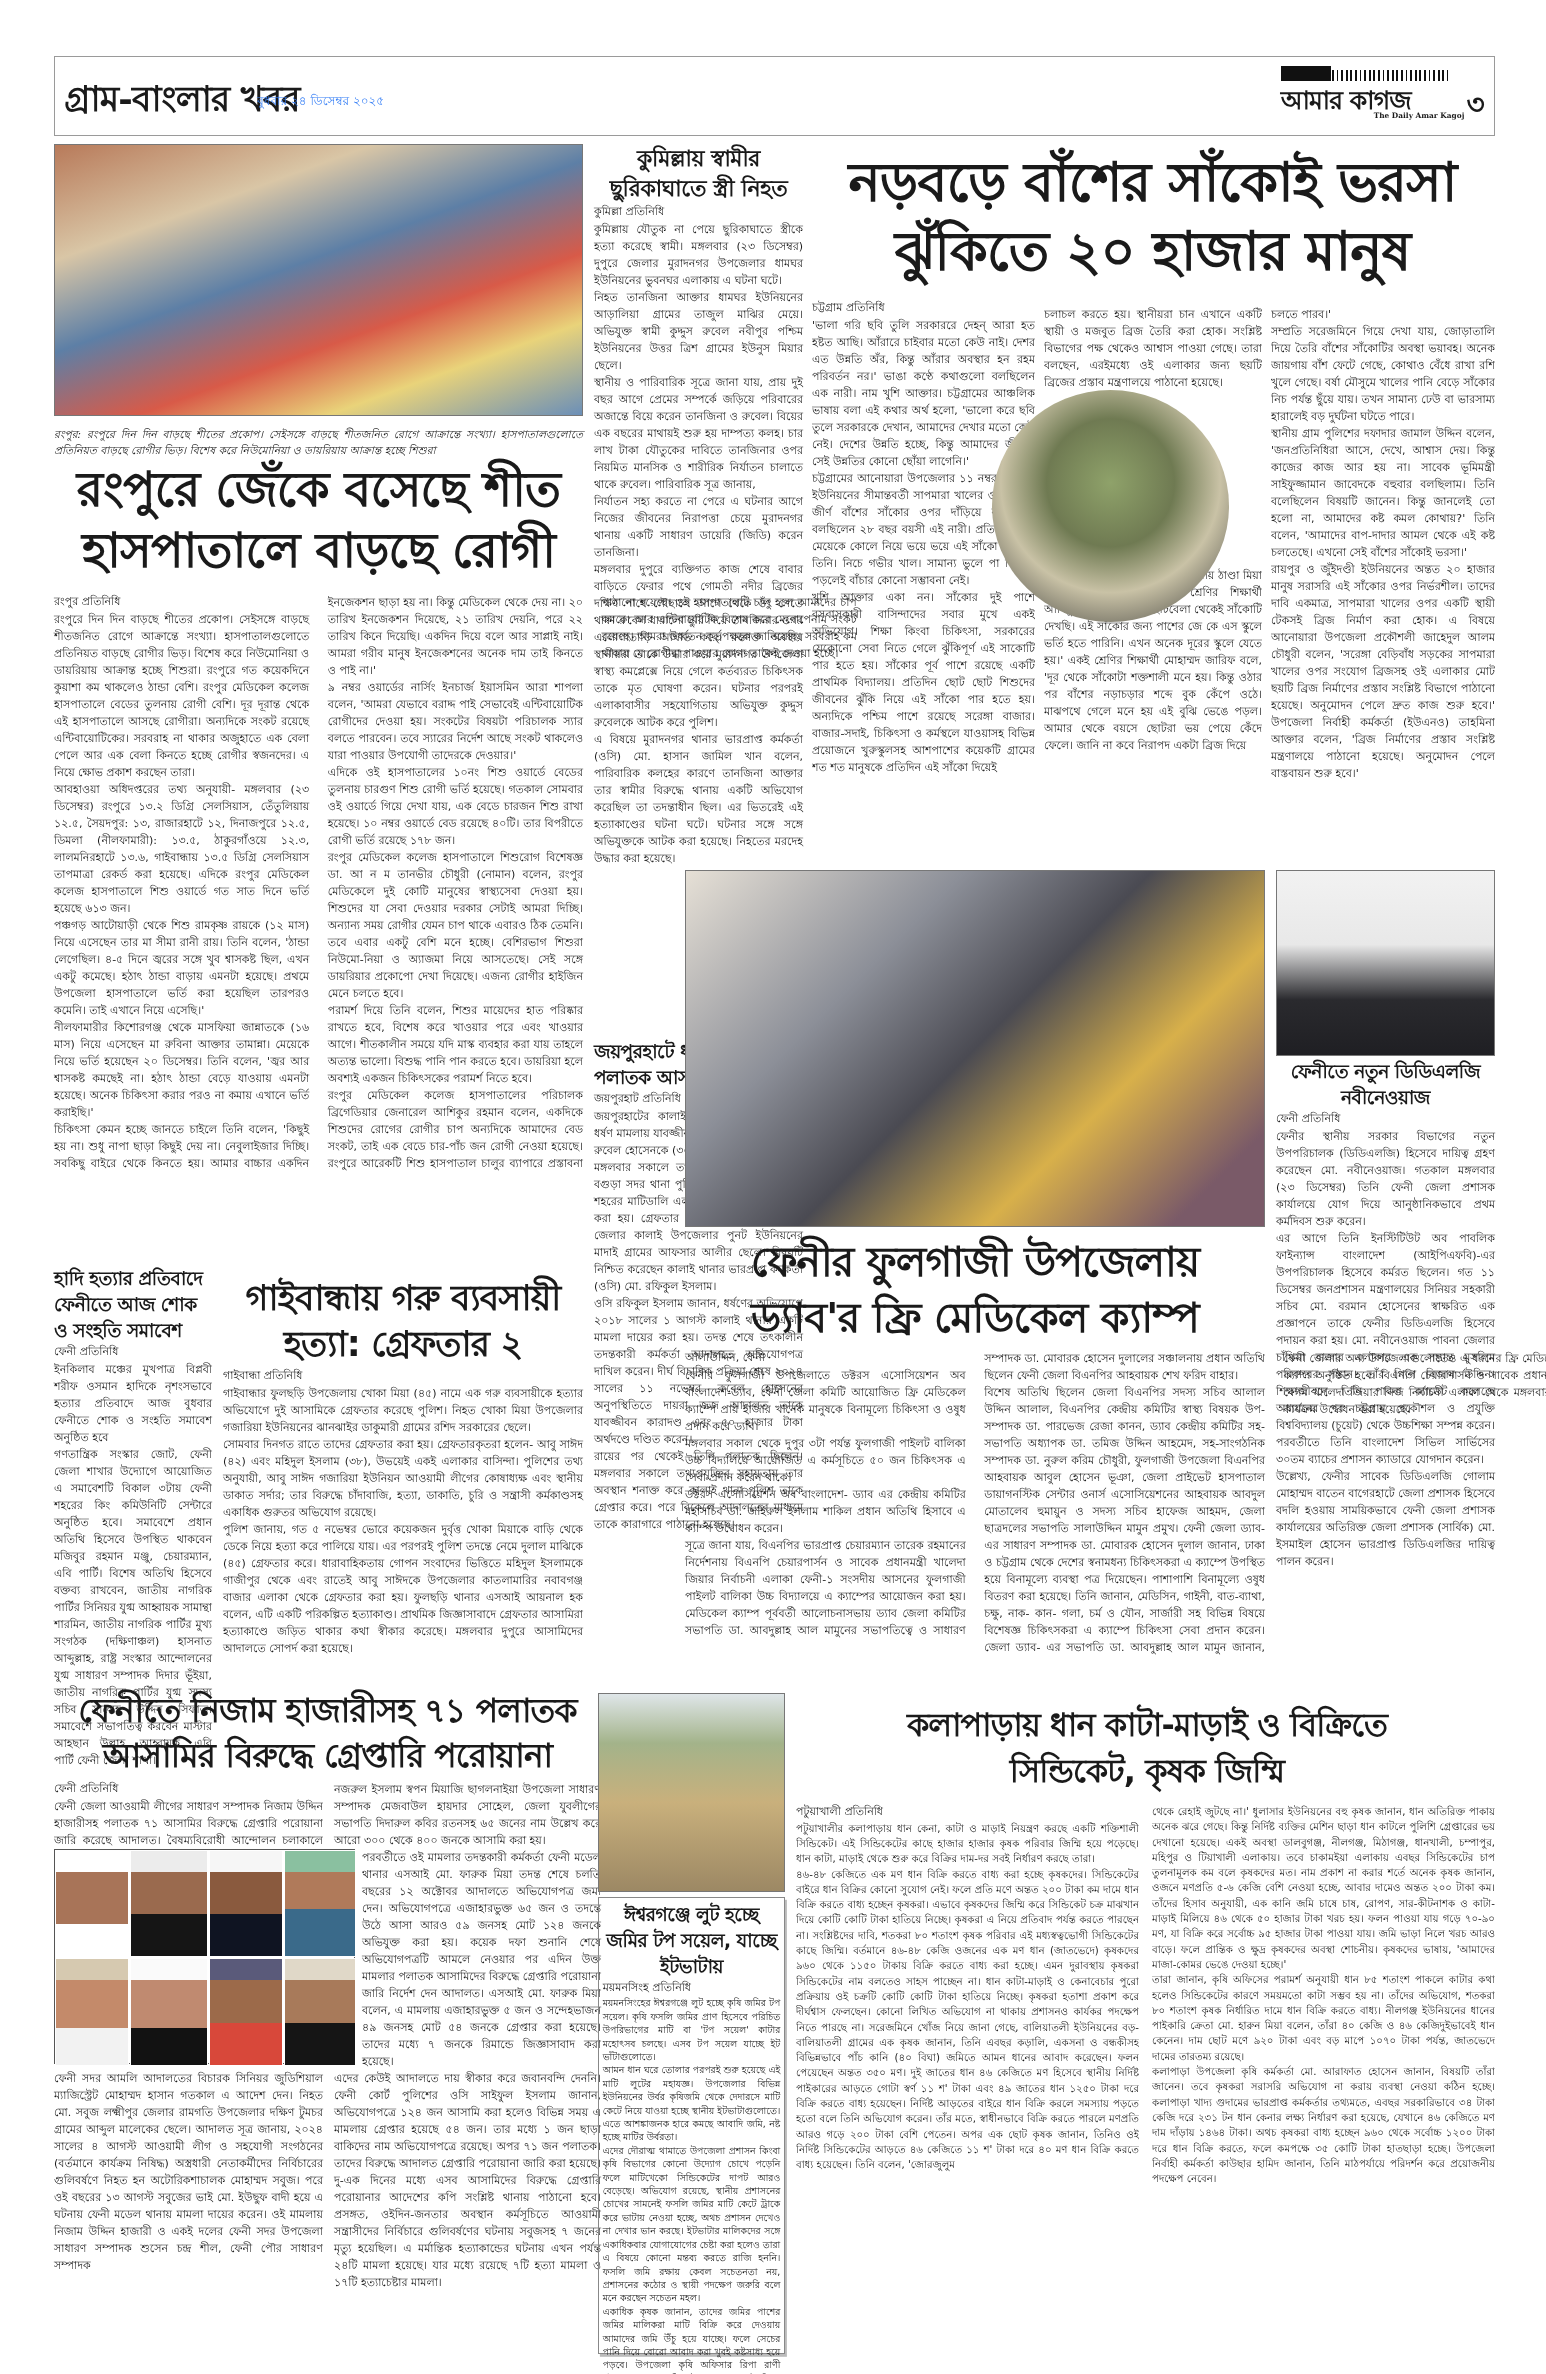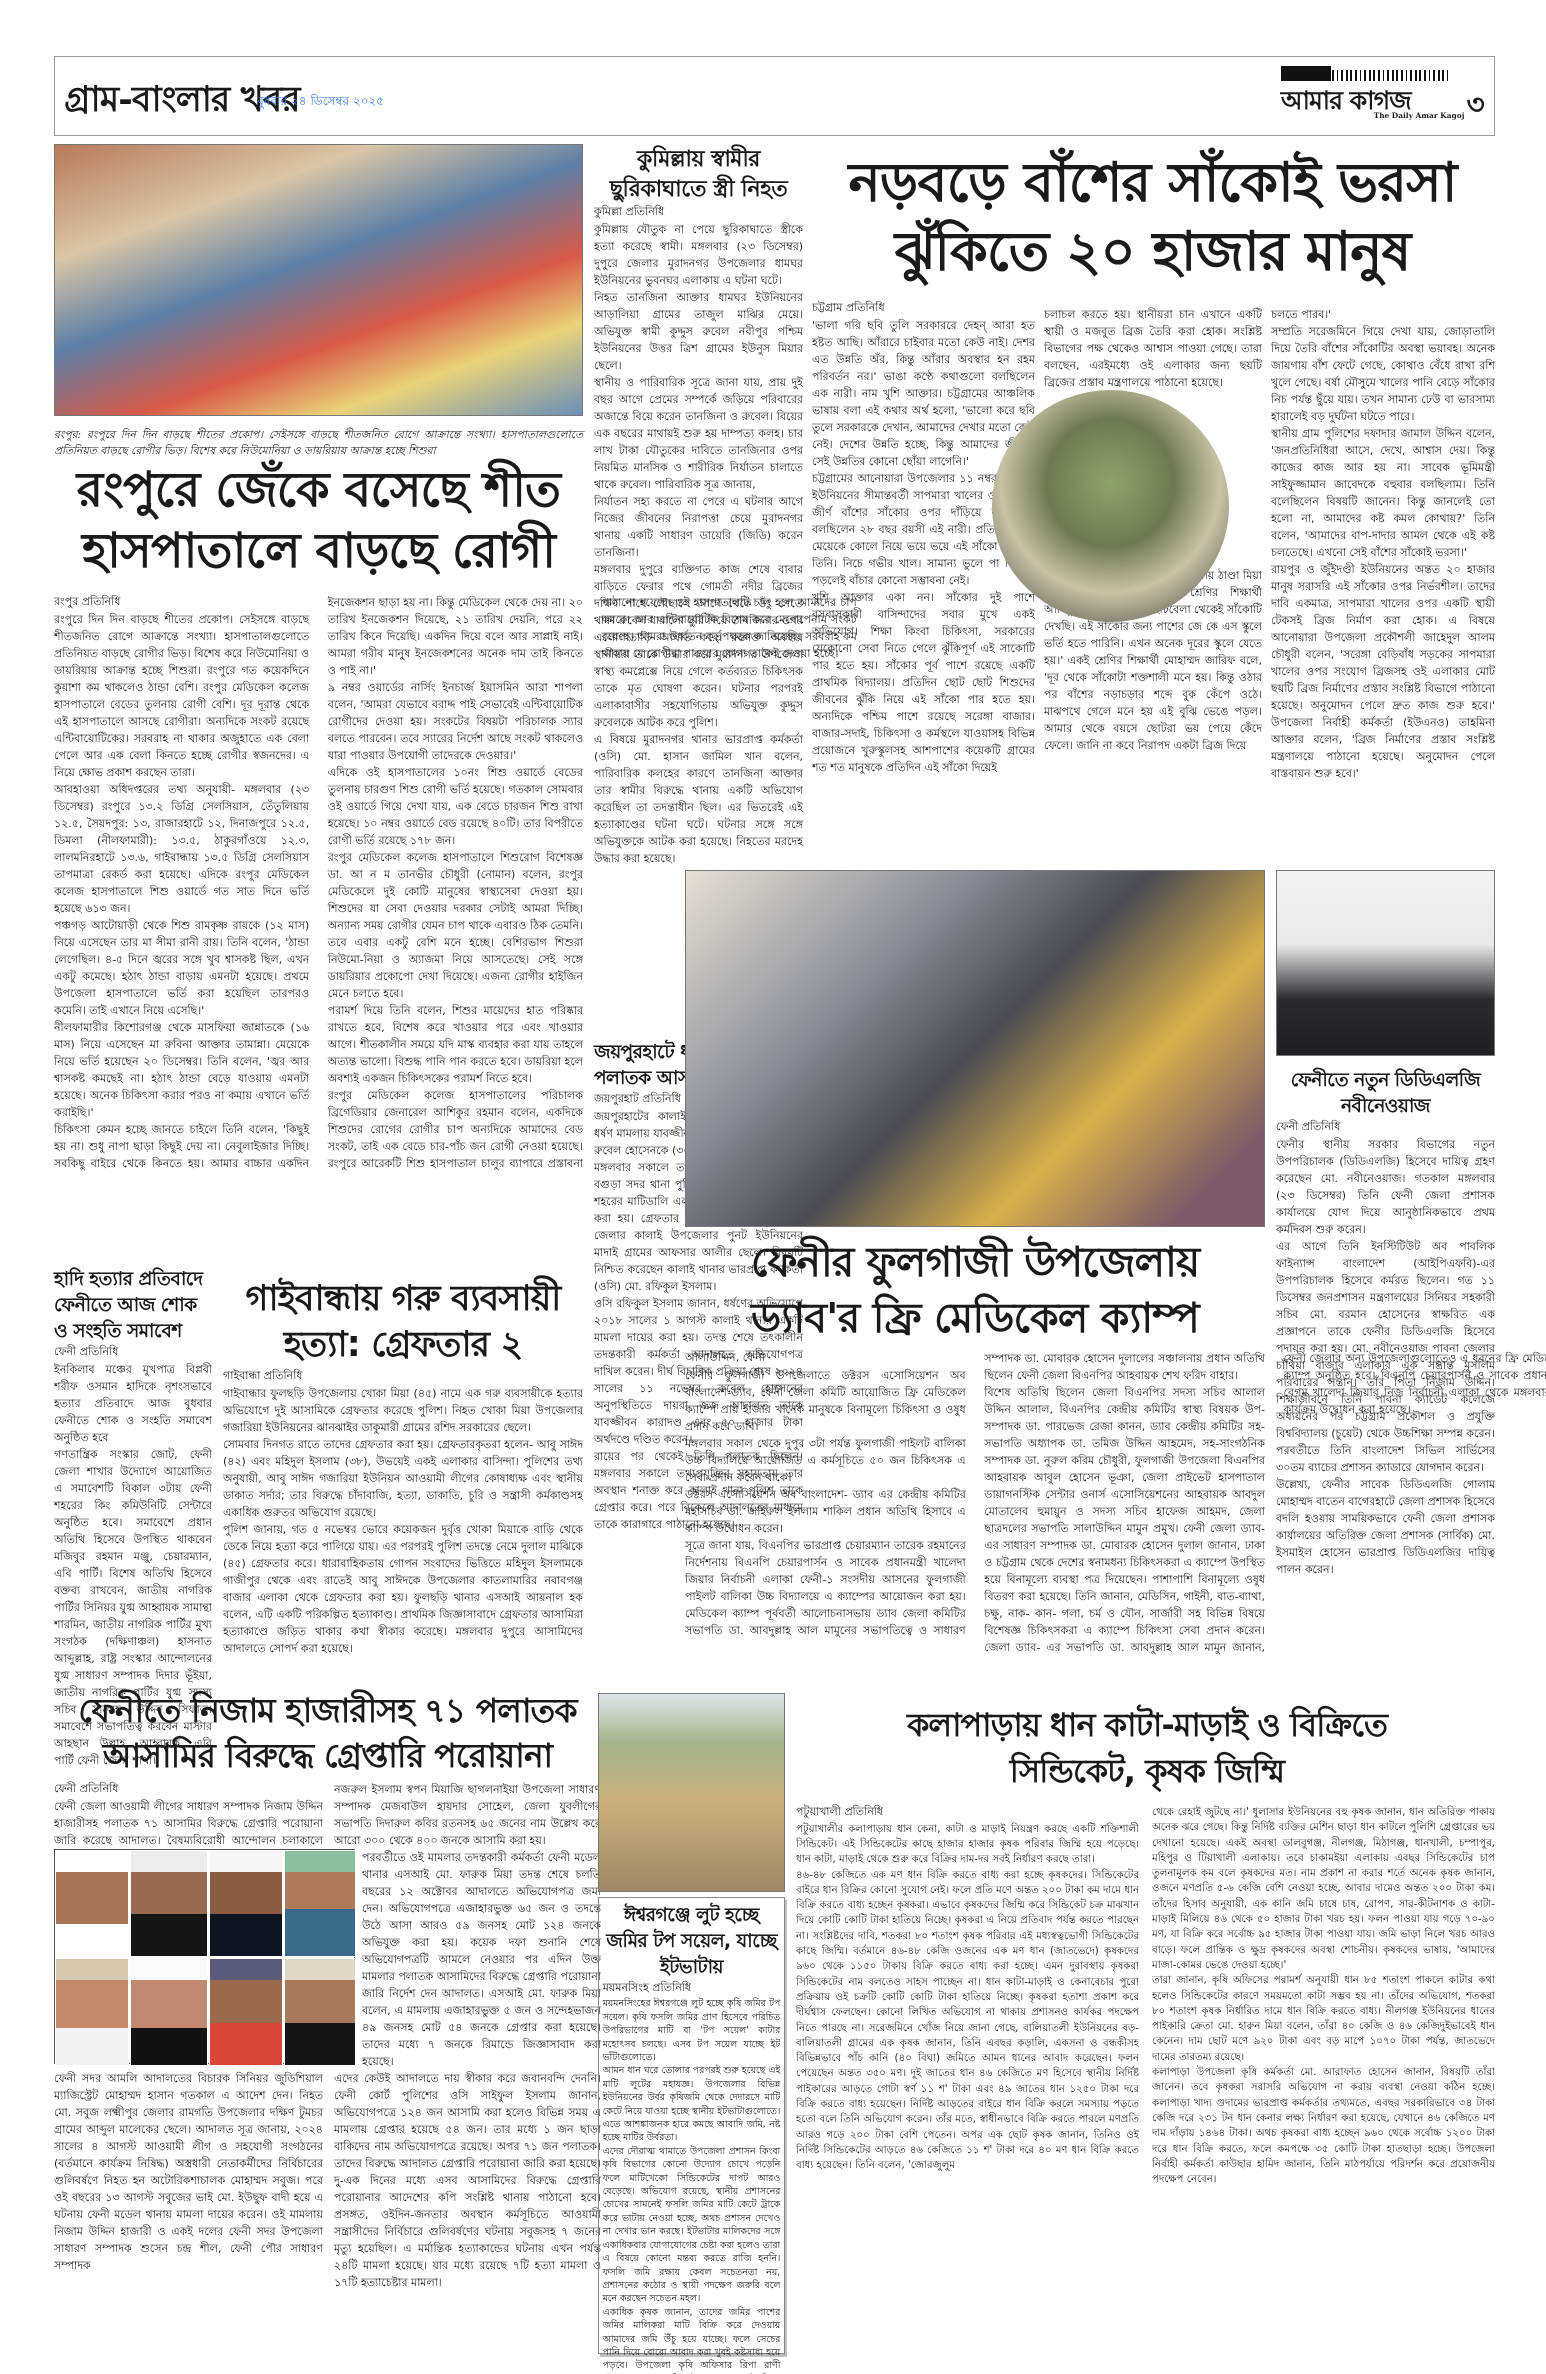--- a/index.html
+++ b/index.html
@@ -123,21 +123,21 @@
   <p>সম্প্রতি সরেজমিনে গিয়ে দেখা যায়, জোড়াতালি দিয়ে তৈরি বাঁশের সাঁকোটির অবস্থা ভয়াবহ। অনেক জায়গায় বাঁশ ফেটে গেছে, কোথাও বেঁধে রাখা রশি খুলে গেছে। বর্ষা মৌসুমে খালের পানি বেড়ে সাঁকোর নিচ পর্যন্ত ছুঁয়ে যায়। তখন সামান্য ঢেউ বা ভারসাম্য হারালেই বড় দুর্ঘটনা ঘটতে পারে।</p>
   <p>স্থানীয় গ্রাম পুলিশের দফাদার জামাল উদ্দিন বলেন, 'জনপ্রতিনিধিরা আসে, দেখে, আশ্বাস দেয়। কিন্তু কাজের কাজ আর হয় না। সাবেক ভূমিমন্ত্রী সাইফুজ্জামান জাবেদকে বহুবার বলছিলাম। তিনি বলেছিলেন বিষয়টি জানেন। কিন্তু জানলেই তো হলো না, আমাদের কষ্ট কমল কোথায়?' তিনি বলেন, 'আমাদের বাপ-দাদার আমল থেকে এই কষ্ট চলতেছে। এখনো সেই বাঁশের সাঁকোই ভরসা।'</p>
   <p>রায়পুর ও জুঁইদণ্ডী ইউনিয়নের অন্তত ২০ হাজার মানুষ সরাসরি এই সাঁকোর ওপর নির্ভরশীল। তাদের দাবি একমাত্র, সাপমারা খালের ওপর একটি স্থায়ী টেকসই ব্রিজ নির্মাণ করা হোক। এ বিষয়ে আনোয়ারা উপজেলা প্রকৌশলী জাহেদুল আলম চৌধুরী বলেন, 'সরেঙ্গা বেড়িবাঁধ সড়কের সাপমারা খালের ওপর সংযোগ ব্রিজসহ ওই এলাকার মোট ছয়টি ব্রিজ নির্মাণের প্রস্তাব সংশ্লিষ্ট বিভাগে পাঠানো হয়েছে। অনুমোদন পেলে দ্রুত কাজ শুরু হবে।' উপজেলা নির্বাহী কর্মকর্তা (ইউএনও) তাহমিনা আক্তার বলেন, 'ব্রিজ নির্মাণের প্রস্তাব সংশ্লিষ্ট মন্ত্রণালয়ে পাঠানো হয়েছে। অনুমোদন পেলে বাস্তবায়ন শুরু হবে।'</p>
 </div>
 <div class="photo ph-bridge" style="left:992px; top:390px; width:237px; height:232px;"></div>
 
 <div class="photo ph-meeting" style="left:685px; top:870px; width:580px; height:357px;"></div>
 
 <div class="photo ph-portrait" style="left:1276px; top:870px; width:219px; height:186px;"></div>
 <div class="abs" style="left:1276px; top:1059px; width:219px;">
-  <div class="headline-s" style="text-align:center;margin-top:8px;">
+  <div class="headline-s" style="text-align:center;">
     <div>ফেনীতে নতুন ডিডিএলজি</div>
     <div>নবীনেওয়াজ</div>
   </div>
   <div class="byline">ফেনী প্রতিনিধি</div>
   <div class="body">
     <p>ফেনীর স্থানীয় সরকার বিভাগের নতুন উপপরিচালক (ডিডিএলজি) হিসেবে দায়িত্ব গ্রহণ করেছেন মো. নবীনেওয়াজ। গতকাল মঙ্গলবার (২৩ ডিসেম্বর) তিনি ফেনী জেলা প্রশাসক কার্যালয়ে যোগ দিয়ে আনুষ্ঠানিকভাবে প্রথম কর্মদিবস শুরু করেন।</p>
     <p>এর আগে তিনি ইনস্টিটিউট অব পাবলিক ফাইন্যান্স বাংলাদেশ (আইপিএফবি)-এর উপপরিচালক হিসেবে কর্মরত ছিলেন। গত ১১ ডিসেম্বর জনপ্রশাসন মন্ত্রণালয়ের সিনিয়র সহকারী সচিব মো. বরমান হোসেনের স্বাক্ষরিত এক প্রজ্ঞাপনে তাকে ফেনীর ডিডিএলজি হিসেবে পদায়ন করা হয়। মো. নবীনেওয়াজ পাবনা জেলার চাঁথিয়া বাজার এলাকার এক সম্ভ্রান্ত মুসলিম পরিবারের সন্তান। তাঁর পিতা নিজাম উদ্দিন। শিক্ষাজীবনে তিনি পাবনা ক্যাডেট কলেজে অধ্যয়নের পর চট্টগ্রাম প্রকৌশল ও প্রযুক্তি বিশ্ববিদ্যালয় (চুয়েট) থেকে উচ্চশিক্ষা সম্পন্ন করেন। পরবর্তীতে তিনি বাংলাদেশ সিভিল সার্ভিসের ৩০তম ব্যাচের প্রশাসন ক্যাডারে যোগদান করেন।</p>
     <p>উল্লেখ্য, ফেনীর সাবেক ডিডিএলজি গোলাম মোহাম্মদ বাতেন বাগেরহাটে জেলা প্রশাসক হিসেবে বদলি হওয়ায় সাময়িকভাবে ফেনী জেলা প্রশাসক কার্যালয়ের অতিরিক্ত জেলা প্রশাসক (সার্বিক) মো. ইসমাইল হোসেন ভারপ্রাপ্ত ডিডিএলজির দায়িত্ব পালন করেন।</p>
   </div>
 </div>

